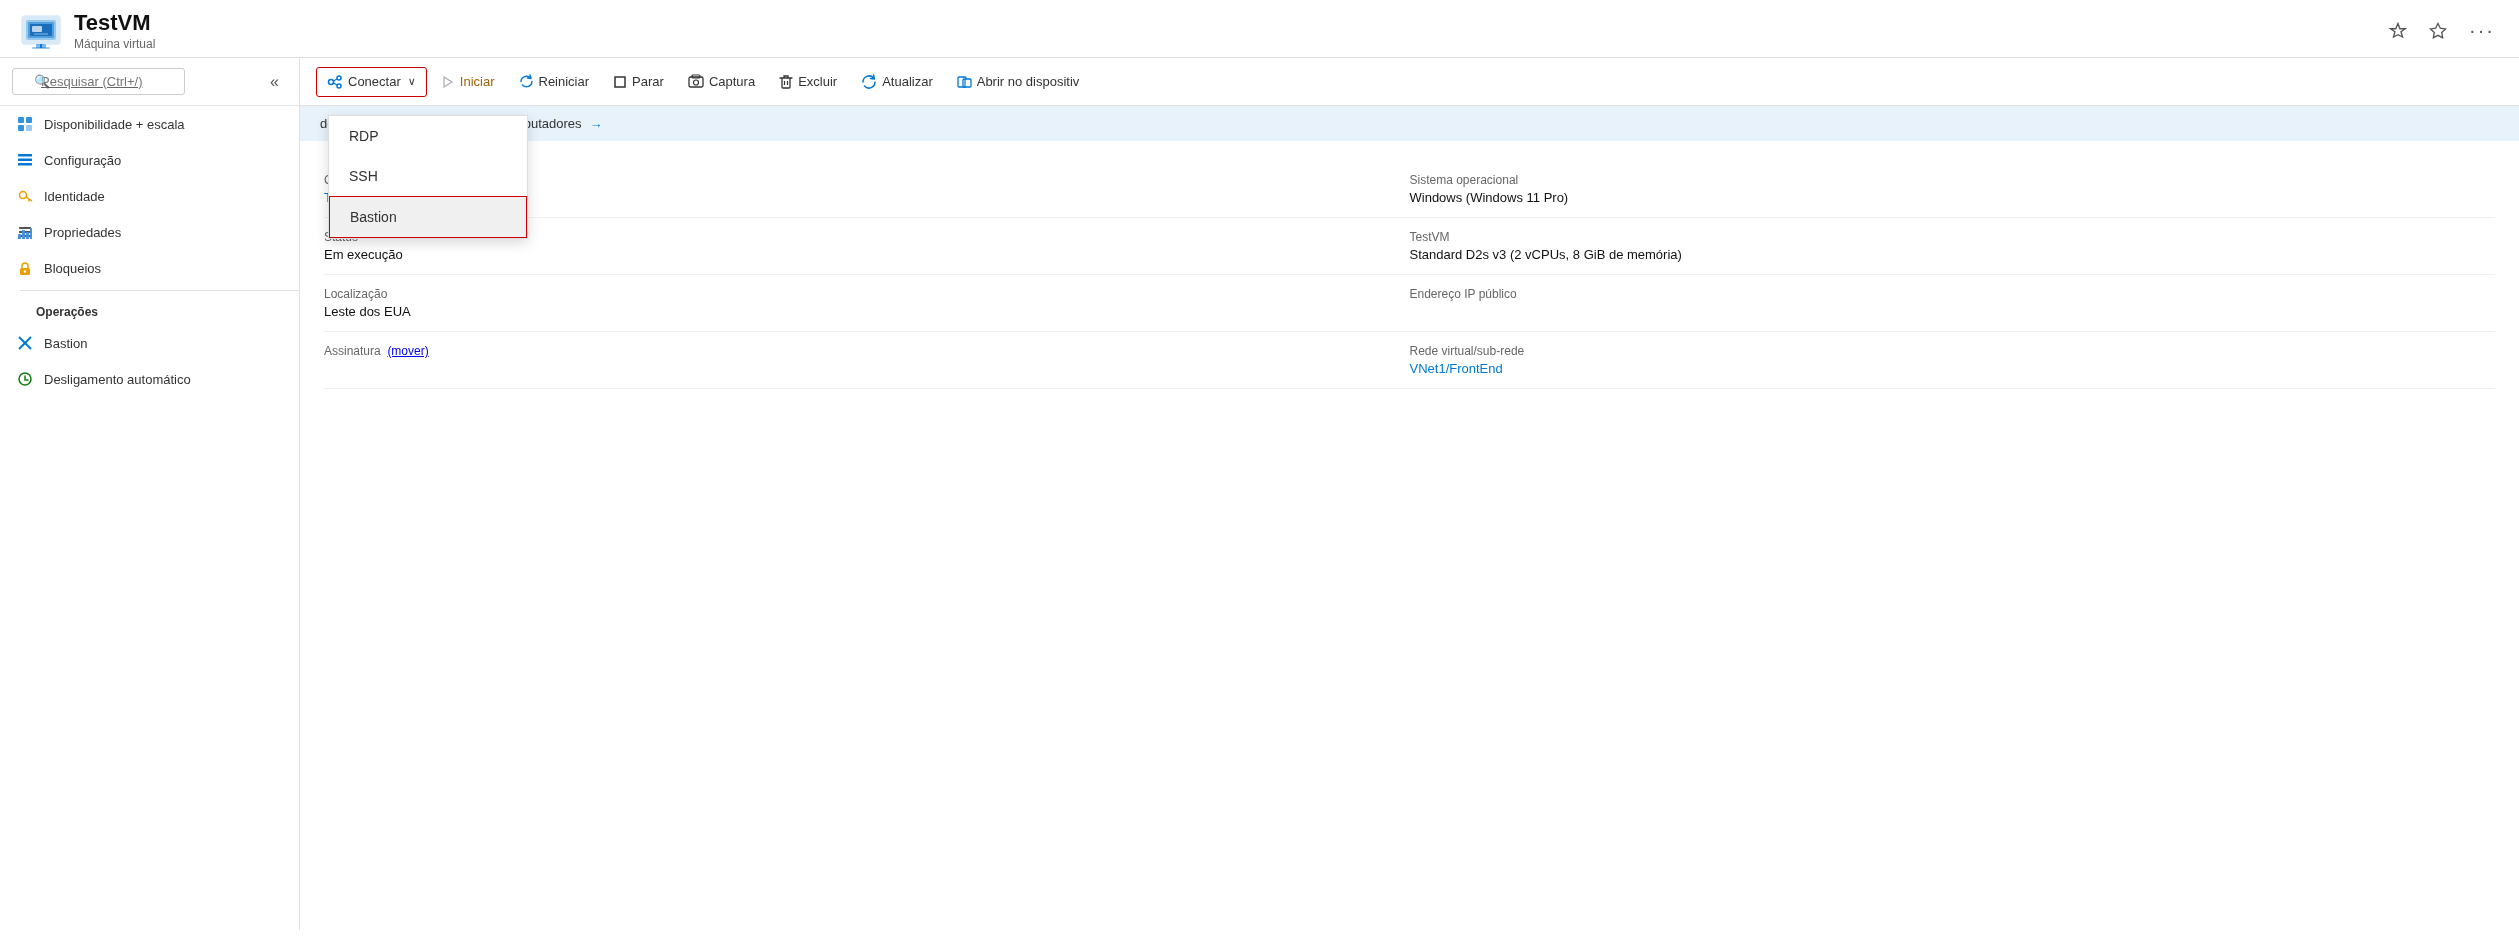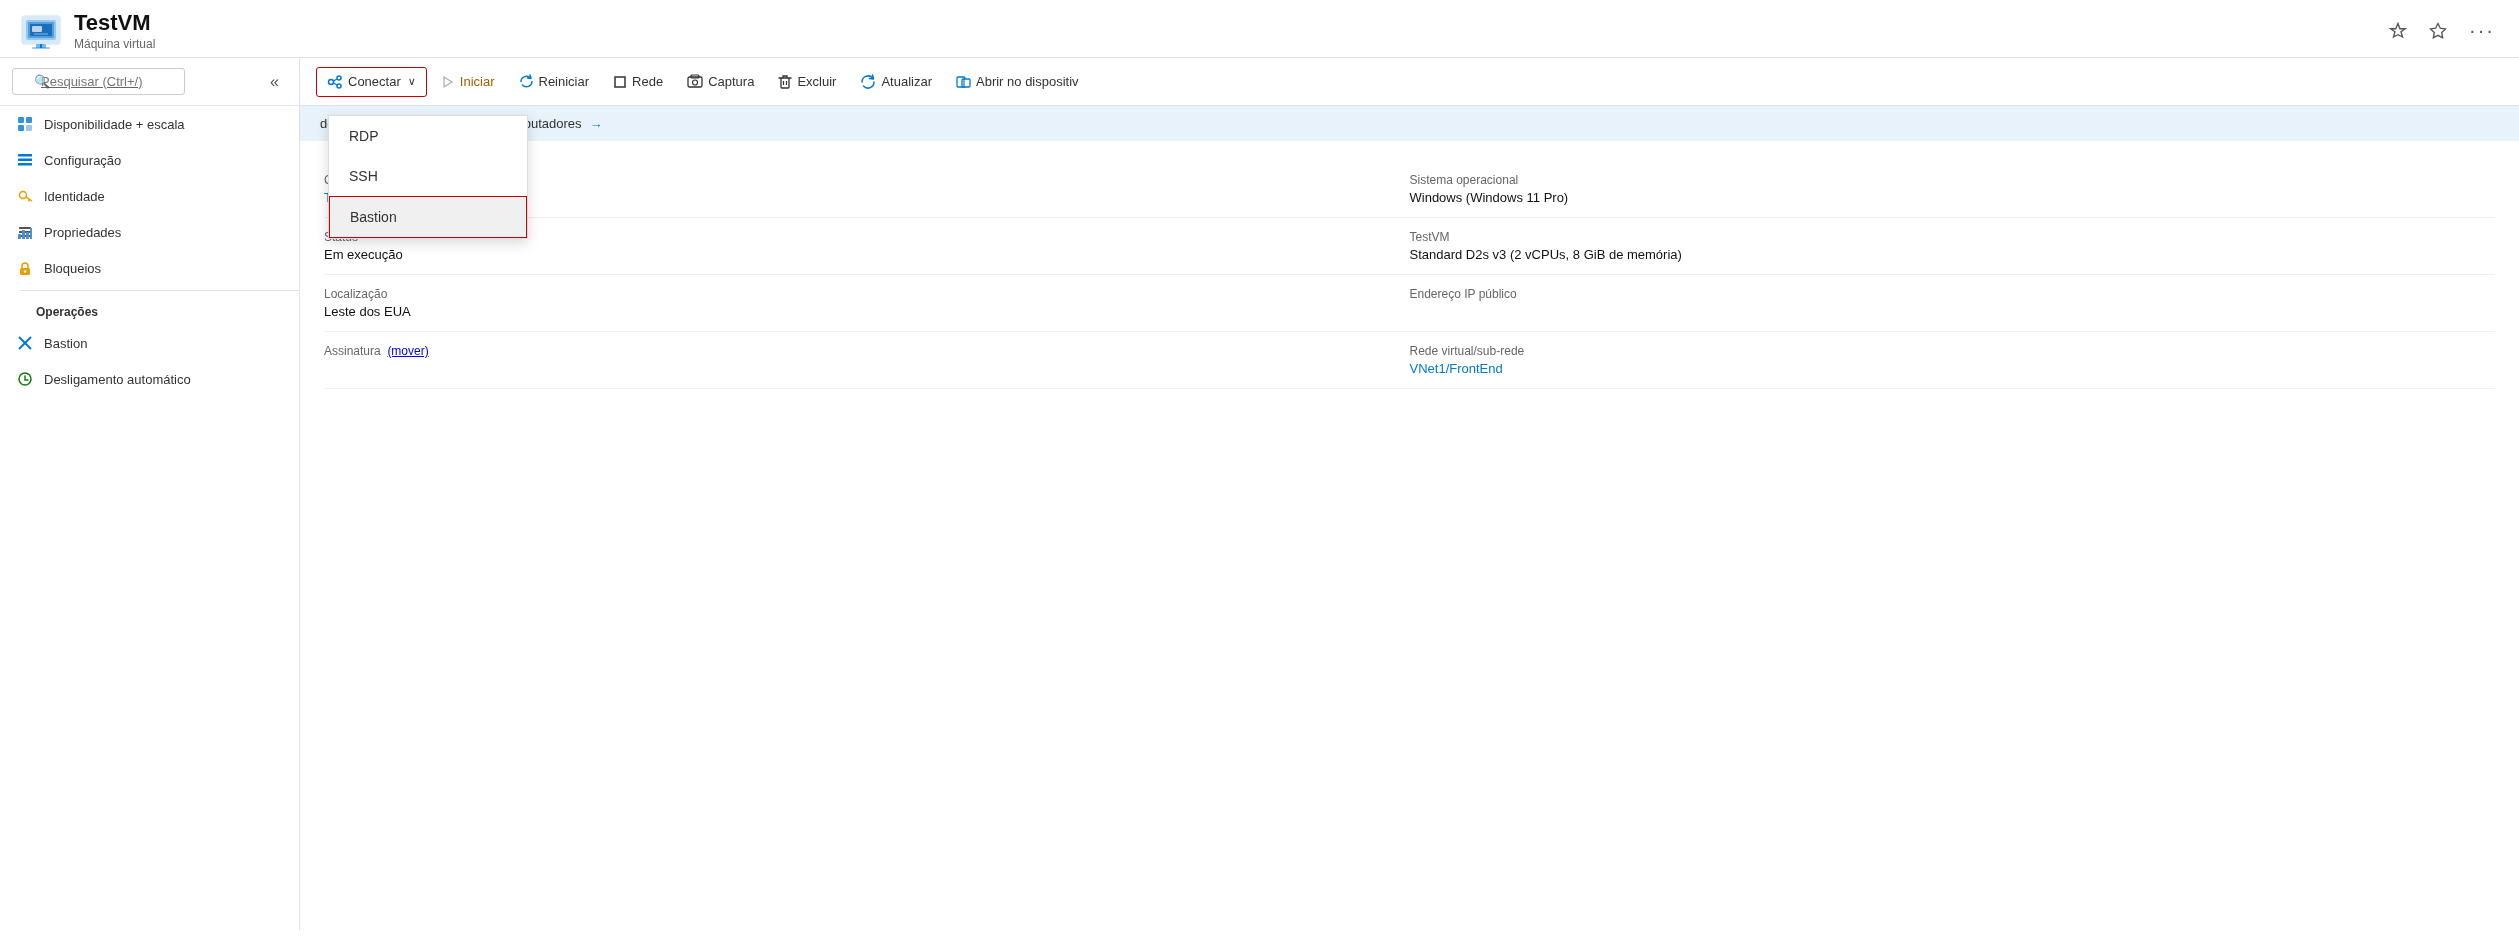--- a/index.html
+++ b/index.html
@@ -457,21 +457,21 @@
         </span>
         <span>Reiniciar</span>
       </button>
 
       <button class="toolbar-btn">
         <span class="toolbar-icon">
           <svg width="14" height="14" viewBox="0 0 14 14" fill="none">
             <rect x="2" y="2" width="10" height="10" stroke="#333" stroke-width="1.5" fill="none"></rect>
           </svg>
         </span>
-        <span>Rede</span>
+        <span>Parar</span>
       </button>
 
       <button class="toolbar-btn">
         <span class="toolbar-icon">
           <svg width="16" height="16" viewBox="0 0 16 16" fill="none">
             <rect x="1" y="3" width="14" height="10" rx="1.5" stroke="#333" stroke-width="1.3" fill="none"></rect>
             <rect x="4" y="1" width="8" height="3" rx="1" stroke="#333" stroke-width="1.2" fill="none"></rect>
             <circle cx="8" cy="8.5" r="2.5" stroke="#333" stroke-width="1.2" fill="none"></circle>
           </svg>
         </span>

